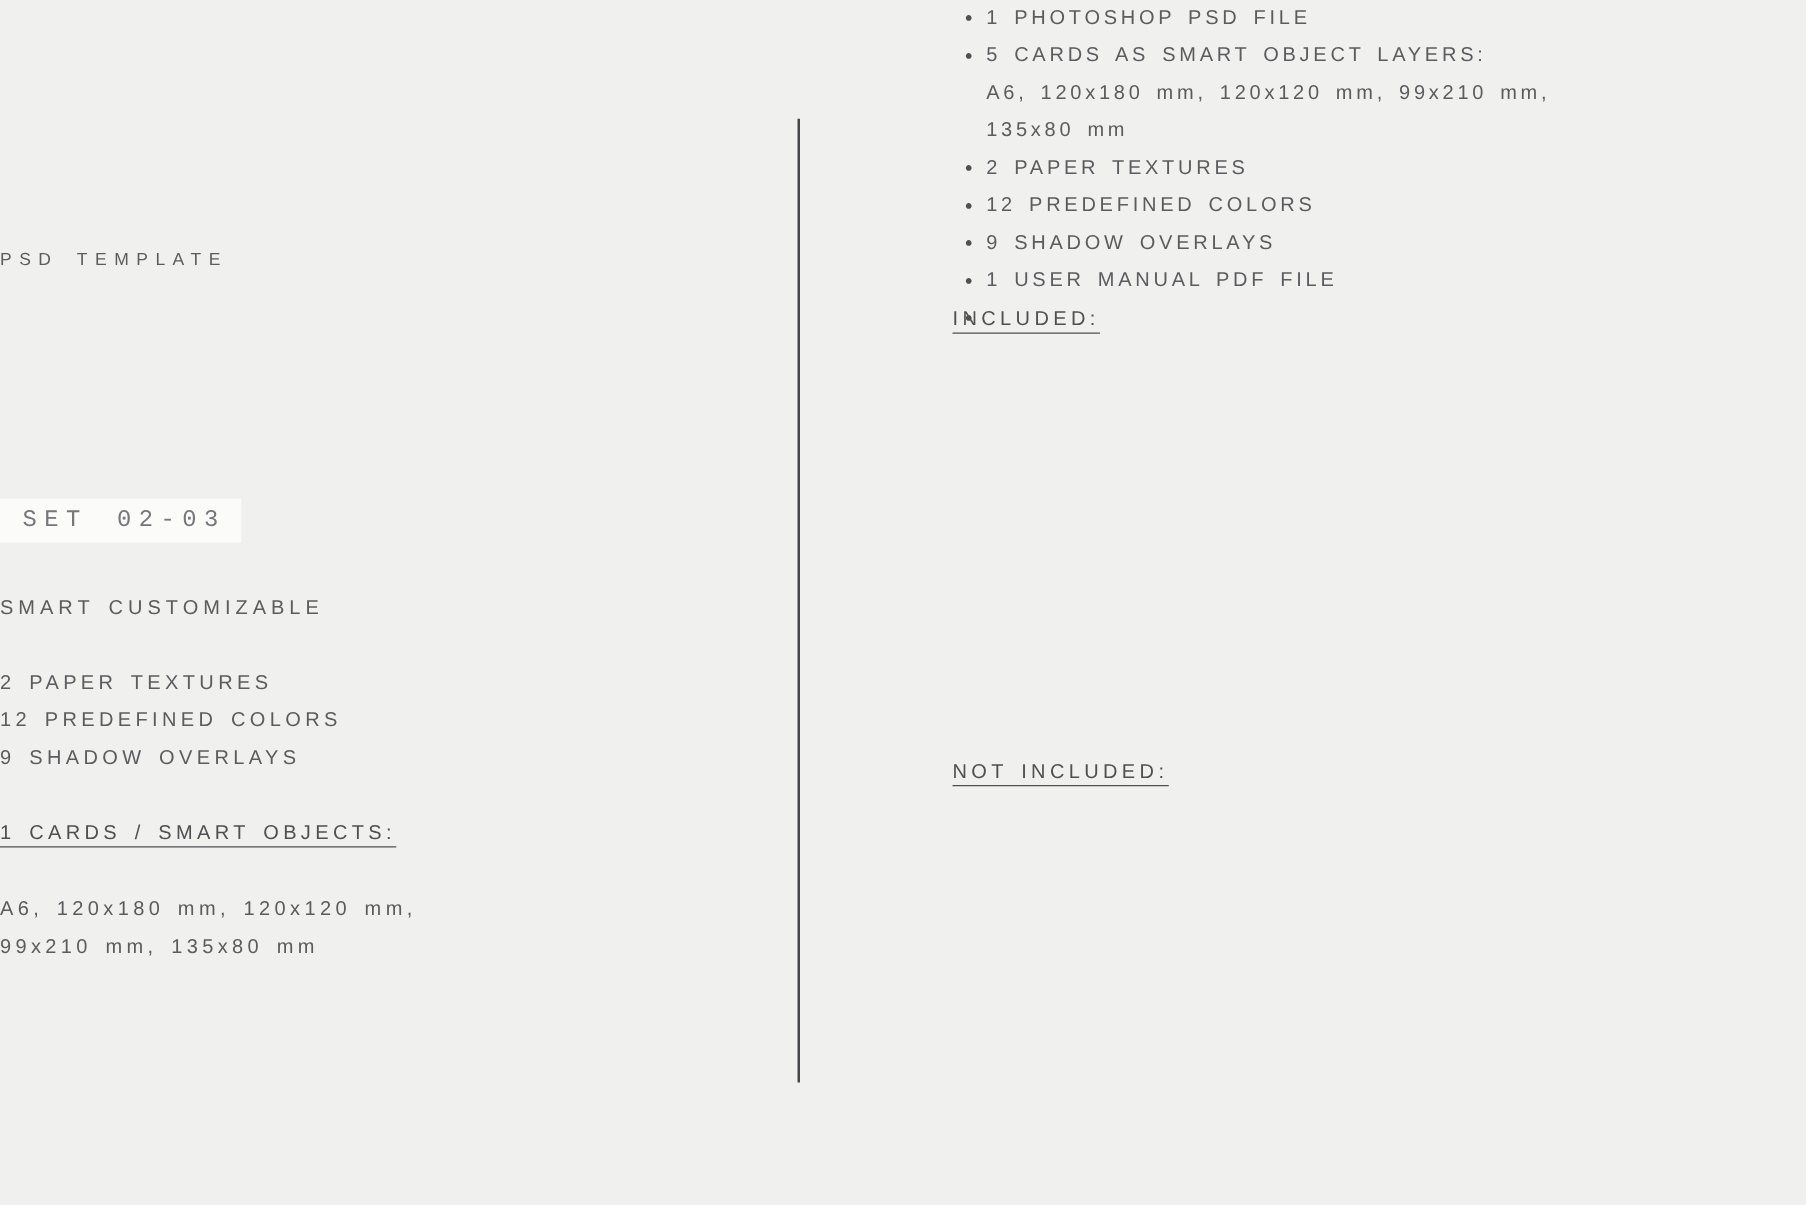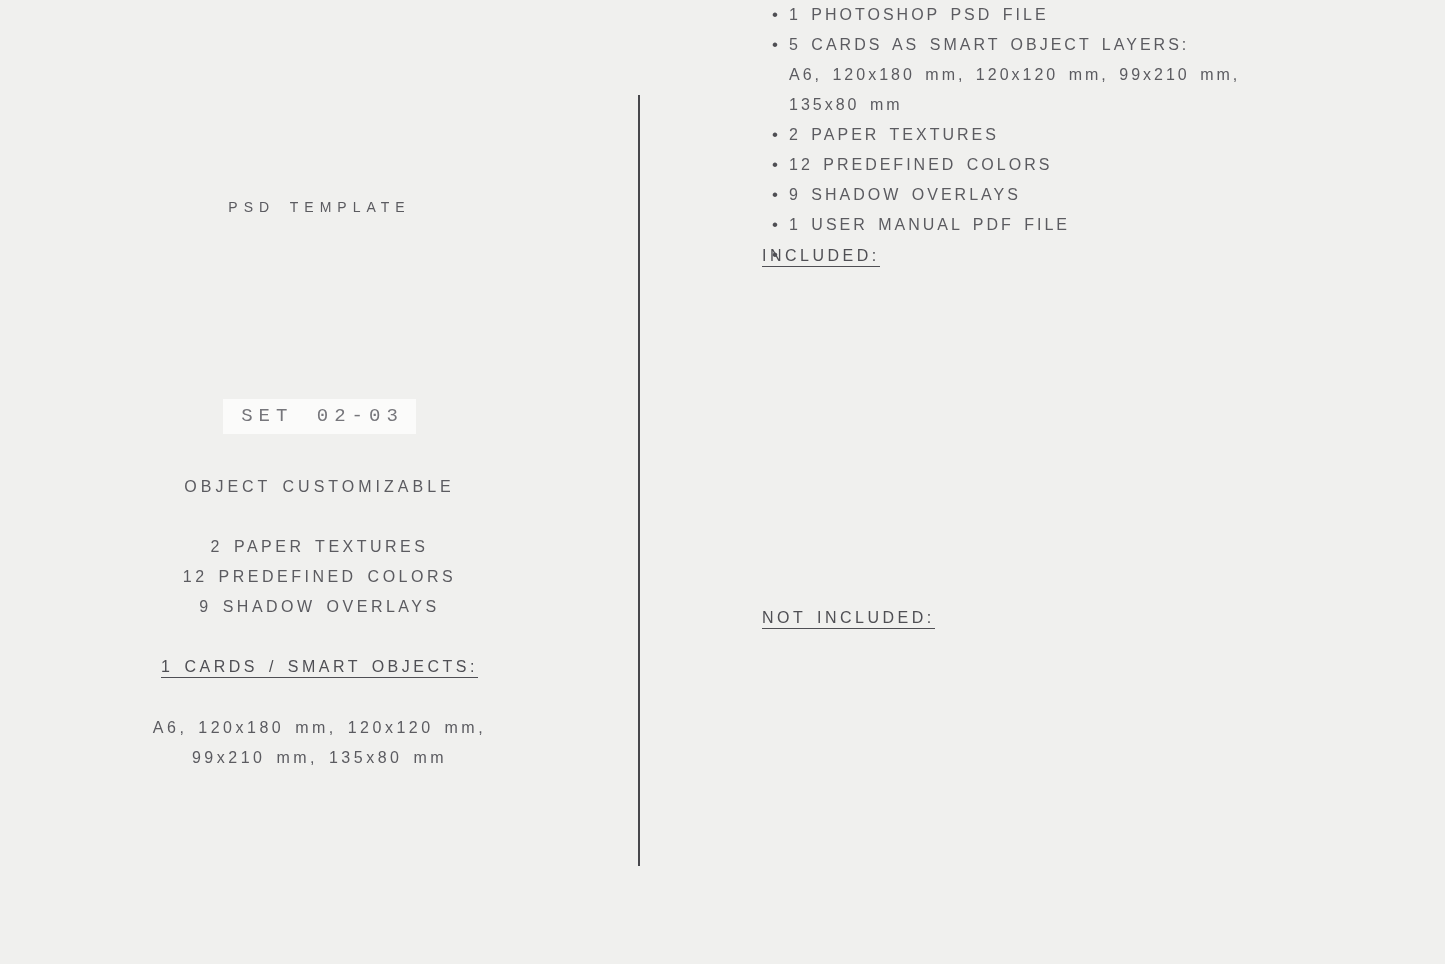--- a/index.html
+++ b/index.html
@@ -23,21 +23,21 @@
   }
 
   
   .left-panel {
     position: absolute;
     left: 0;
     top: 0;
     width: 639px;
     height: 964px;
   }
-  .left-panel > div { position: absolute; width: 100%; text-align: center; }
+  .left-panel > div { position: absolute; width: 100%; }
 
   .eyebrow {
     top: 196px;
     font-size: 14px;
     line-height: 22px;
     letter-spacing: 6px;
     word-spacing: 5px;
     color: var(--text, #5b5b60);
   }
   .title {
@@ -153,21 +153,21 @@
 
   <div class="left-panel">
 
     <div class="eyebrow">PSD TEMPLATE</div>
 
 
     <div class="set-badge-row">
       <span class="set-badge">SET 02-03</span>
     </div>
 
-    <div class="subtitle">OBJECT CUSTOMIZABLE</div>
+    <div class="subtitle">SMART CUSTOMIZABLE</div>
 
     <div class="features">
       <span class="feature-line">2 PAPER TEXTURES</span>
       <span class="feature-line">12 PREDEFINED COLORS</span>
       <span class="feature-line">9 SHADOW OVERLAYS</span>
     </div>
 
     <div class="cards-heading-row">
       <span class="underlined">1 CARDS / SMART OBJECTS:</span>
     </div>

